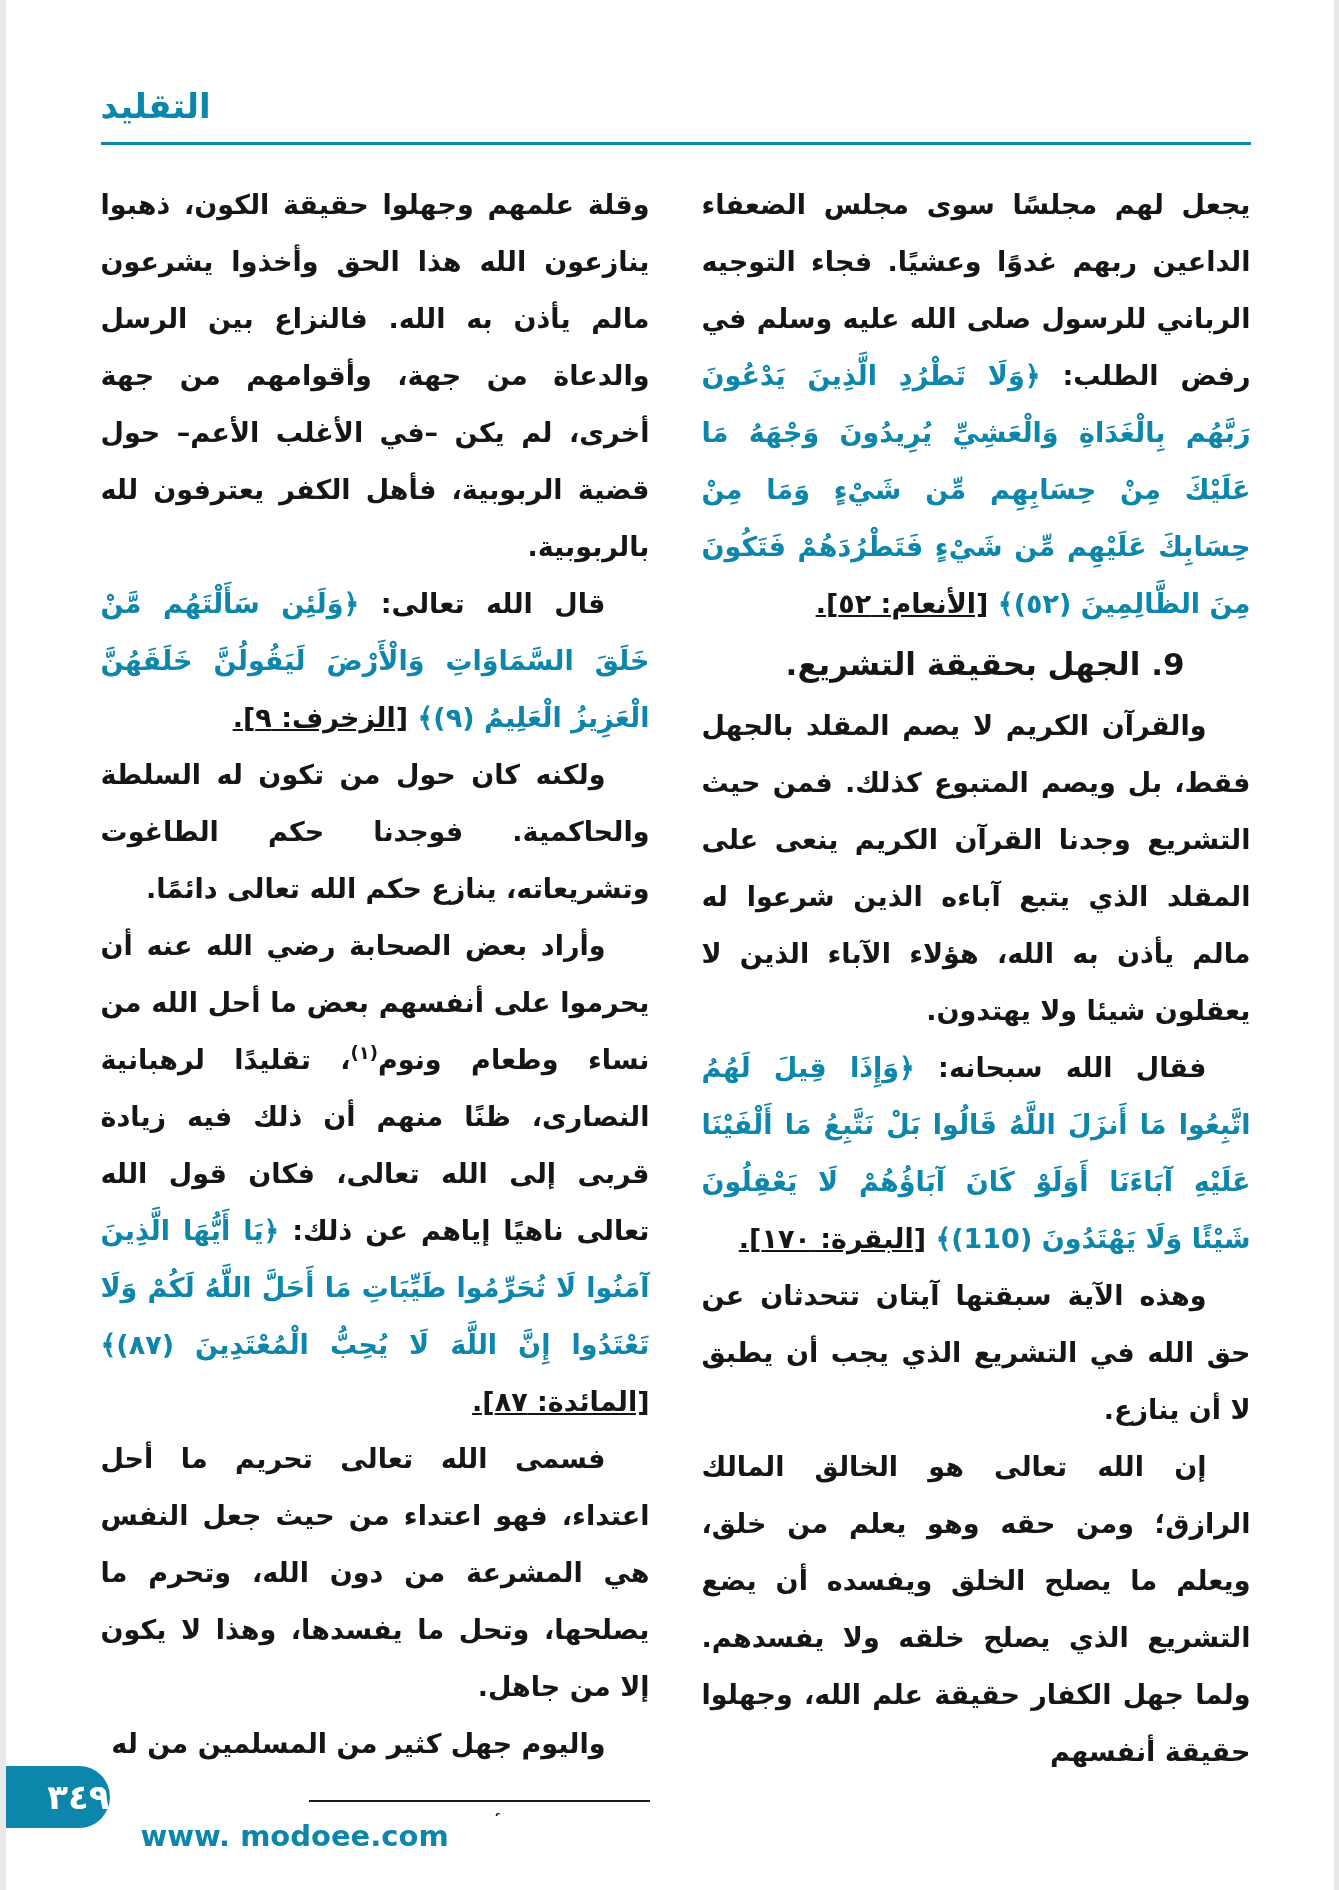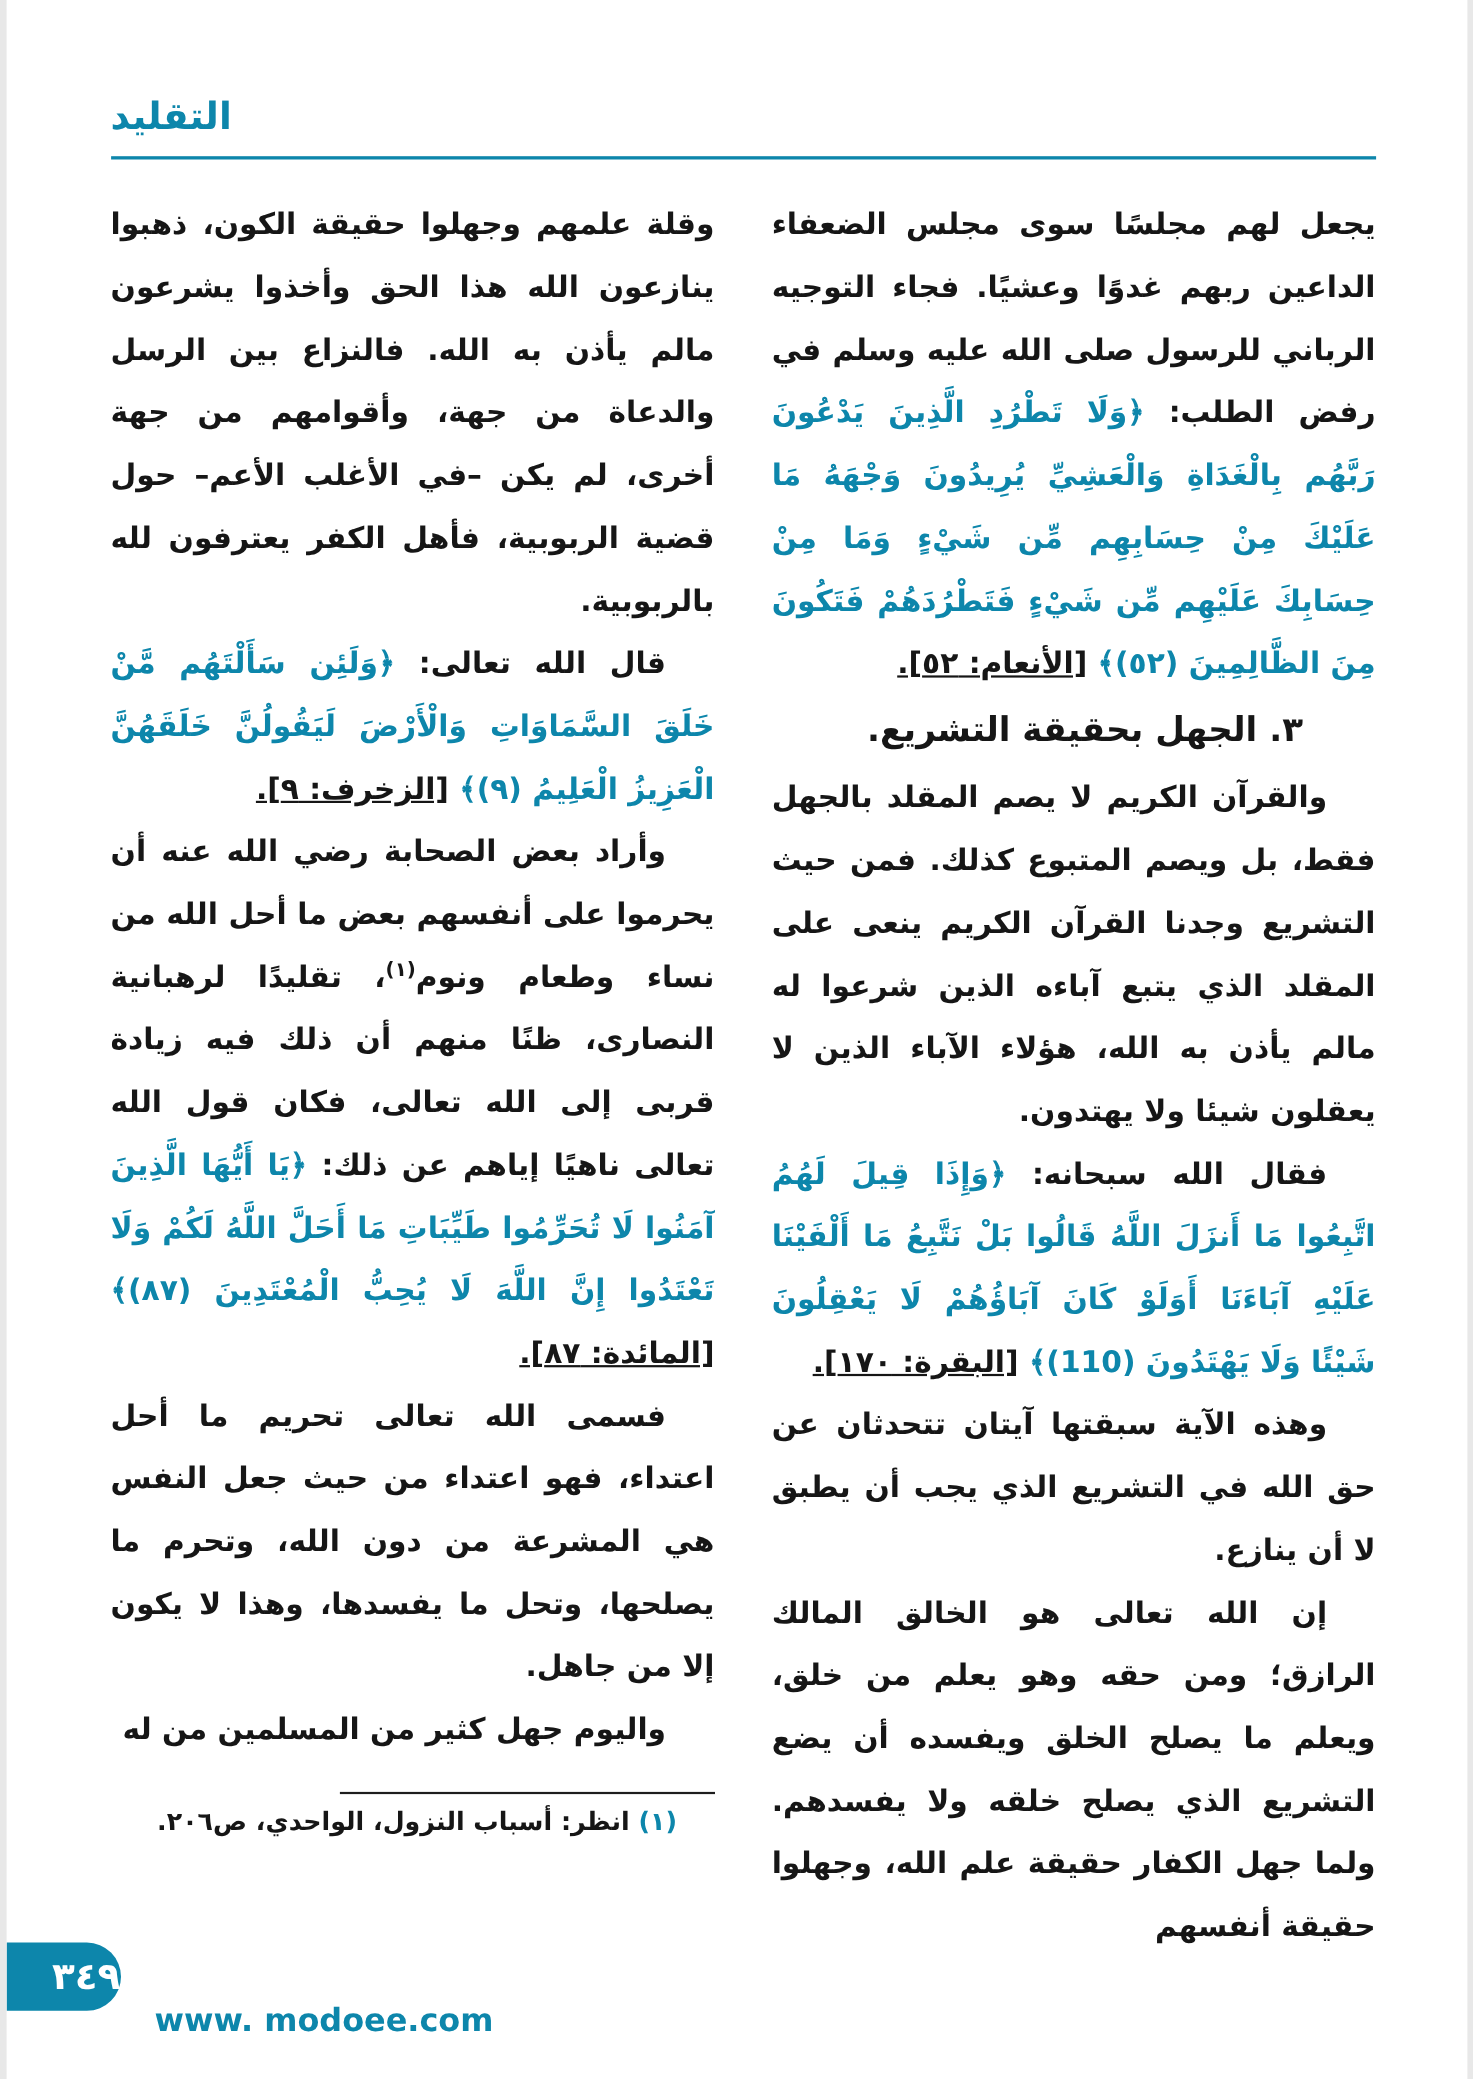--- a/index.html
+++ b/index.html
@@ -120,31 +120,32 @@
 
 <div class="page">
 
   <div class="header-title">التقليد</div>
 
   <div class="header-rule"></div>
 
   <div class="columns">
     <div class="column" id="col-right">
         <p class="para no-indent"><span class="seg-text">يجعل لهم مجلسًا سوى مجلس الضعفاء الداعين ربهم غدوًا وعشيًا. فجاء التوجيه الرباني للرسول صلى الله عليه وسلم في رفض الطلب: </span><span class="seg-verse">﴿وَلَا تَطْرُدِ الَّذِينَ يَدْعُونَ رَبَّهُم بِالْغَدَاةِ وَالْعَشِيِّ يُرِيدُونَ وَجْهَهُ مَا عَلَيْكَ مِنْ حِسَابِهِم مِّن شَيْءٍ وَمَا مِنْ حِسَابِكَ عَلَيْهِم مِّن شَيْءٍ فَتَطْرُدَهُمْ فَتَكُونَ مِنَ الظَّالِمِينَ (٥٢)﴾ </span><span class="seg-ref">[الأنعام: ٥٢].</span></p>
-        <p class="para heading"><span class="seg-text">٣. الجهل بحقيقة التشريع.</span></p>
+        <p class="para heading"><span class="seg-text">9. الجهل بحقيقة التشريع.</span></p>
         <p class="para"><span class="seg-text">والقرآن الكريم لا يصم المقلد بالجهل فقط، بل ويصم المتبوع كذلك. فمن حيث التشريع وجدنا القرآن الكريم ينعى على المقلد الذي يتبع آباءه الذين شرعوا له مالم يأذن به الله، هؤلاء الآباء الذين لا يعقلون شيئا ولا يهتدون.</span></p>
         <p class="para"><span class="seg-text">فقال الله سبحانه: </span><span class="seg-verse">﴿وَإِذَا قِيلَ لَهُمُ اتَّبِعُوا مَا أَنزَلَ اللَّهُ قَالُوا بَلْ نَتَّبِعُ مَا أَلْفَيْنَا عَلَيْهِ آبَاءَنَا أَوَلَوْ كَانَ آبَاؤُهُمْ لَا يَعْقِلُونَ شَيْئًا وَلَا يَهْتَدُونَ (110)﴾ </span><span class="seg-ref">[البقرة: ١٧٠].</span></p>
         <p class="para"><span class="seg-text">وهذه الآية سبقتها آيتان تتحدثان عن حق الله في التشريع الذي يجب أن يطبق لا أن ينازع.</span></p>
         <p class="para"><span class="seg-text">إن الله تعالى هو الخالق المالك الرازق؛ ومن حقه وهو يعلم من خلق، ويعلم ما يصلح الخلق ويفسده أن يضع التشريع الذي يصلح خلقه ولا يفسدهم. ولما جهل الكفار حقيقة علم الله، وجهلوا حقيقة أنفسهم</span></p>
       </div>
 
     <div class="column" id="col-left">
 
     <p class="para no-indent"><span class="seg-text">وقلة علمهم وجهلوا حقيقة الكون، ذهبوا ينازعون الله هذا الحق وأخذوا يشرعون مالم يأذن به الله. فالنزاع بين الرسل والدعاة من جهة، وأقوامهم من جهة أخرى، لم يكن –في الأغلب الأعم– حول قضية الربوبية، فأهل الكفر يعترفون لله بالربوبية.</span></p>
         <p class="para"><span class="seg-text">قال الله تعالى: </span><span class="seg-verse">﴿وَلَئِن سَأَلْتَهُم مَّنْ خَلَقَ السَّمَاوَاتِ وَالْأَرْضَ لَيَقُولُنَّ خَلَقَهُنَّ الْعَزِيزُ الْعَلِيمُ (٩)﴾ </span><span class="seg-ref">[الزخرف: ٩].</span></p>
+        <p class="para"><span class="seg-text">ولكنه كان حول من تكون له السلطة والحاكمية. فوجدنا حكم الطاغوت وتشريعاته، ينازع حكم الله تعالى دائمًا.</span></p>
         <p class="para"><span class="seg-text">وأراد بعض الصحابة رضي الله عنه أن يحرموا على أنفسهم بعض ما أحل الله من نساء وطعام ونوم</span><sup class="seg-sup">(١)</sup><span class="seg-text">، تقليدًا لرهبانية النصارى، ظنًا منهم أن ذلك فيه زيادة قربى إلى الله تعالى، فكان قول الله تعالى ناهيًا إياهم عن ذلك: </span><span class="seg-verse">﴿يَا أَيُّهَا الَّذِينَ آمَنُوا لَا تُحَرِّمُوا طَيِّبَاتِ مَا أَحَلَّ اللَّهُ لَكُمْ وَلَا تَعْتَدُوا إِنَّ اللَّهَ لَا يُحِبُّ الْمُعْتَدِينَ (٨٧)﴾ </span><span class="seg-ref">[المائدة: ٨٧].</span></p>
         <p class="para"><span class="seg-text">فسمى الله تعالى تحريم ما أحل اعتداء، فهو اعتداء من حيث جعل النفس هي المشرعة من دون الله، وتحرم ما يصلحها، وتحل ما يفسدها، وهذا لا يكون إلا من جاهل.</span></p>
         <p class="para"><span class="seg-text">واليوم جهل كثير من المسلمين من له</span></p>
         <div class="footnote-divider"></div>
         <div class="footnote"><span class="marker">(١)</span><span> انظر: أسباب النزول، الواحدي، ص٢٠٦.</span></div>
       </div>
   </div>
 
   <div class="page-badge">
     <span>٣٤٩</span>

